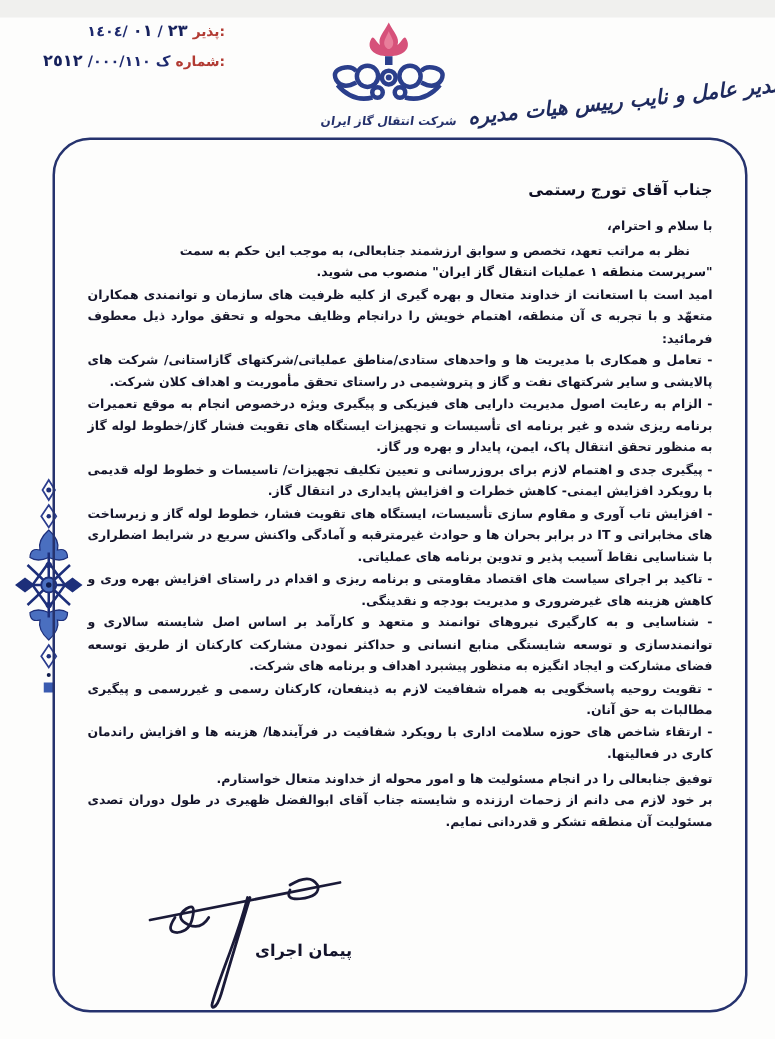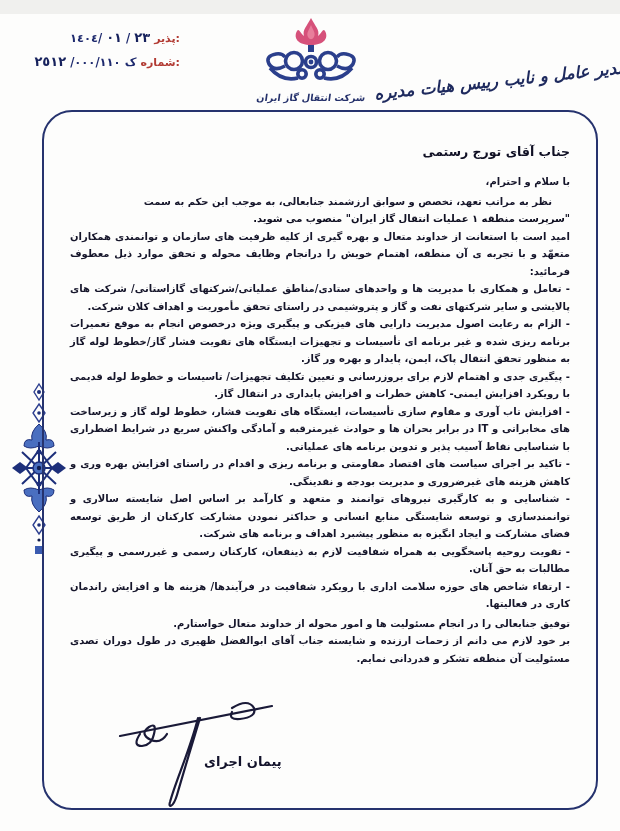--- a/index.html
+++ b/index.html
@@ -5,21 +5,21 @@
   html,body{margin:0;padding:0;}
   body{
     width:620px;height:831px;position:relative;overflow:hidden;
     background:#fdfdfc;
     font-family:"DejaVu Sans",sans-serif;
     -webkit-font-smoothing:antialiased;
   }
   .top-strip{position:absolute;left:0;top:0;width:620px;height:14px;background:#f0f0ee;}
 
   
-  .hdr-left{position:absolute;left:10px;top:30px;width:170px;color:#1e2a6e;}
+  .hdr-left{position:absolute;left:10px;top:18px;width:170px;color:#1e2a6e;}
   .hdr-row{display:flex;direction:ltr;justify-content:flex-end;align-items:baseline;gap:4px;
            font-size:11.5px;font-weight:700;margin-bottom:9px;}
   .hdr-label{color:#b23b33;font-size:11px;}
   .hand{font-size:13px;font-weight:800;color:#16215c;text-align:right;}
 
   .logo-wrap{position:absolute;left:248px;top:16px;width:126px;text-align:center;}
   .logo-caption{font-size:9.5px;font-weight:700;color:#25316b;transform:skewX(-8deg);
                 margin-top:-2px;letter-spacing:-0.3px;}
 
   .callig{

